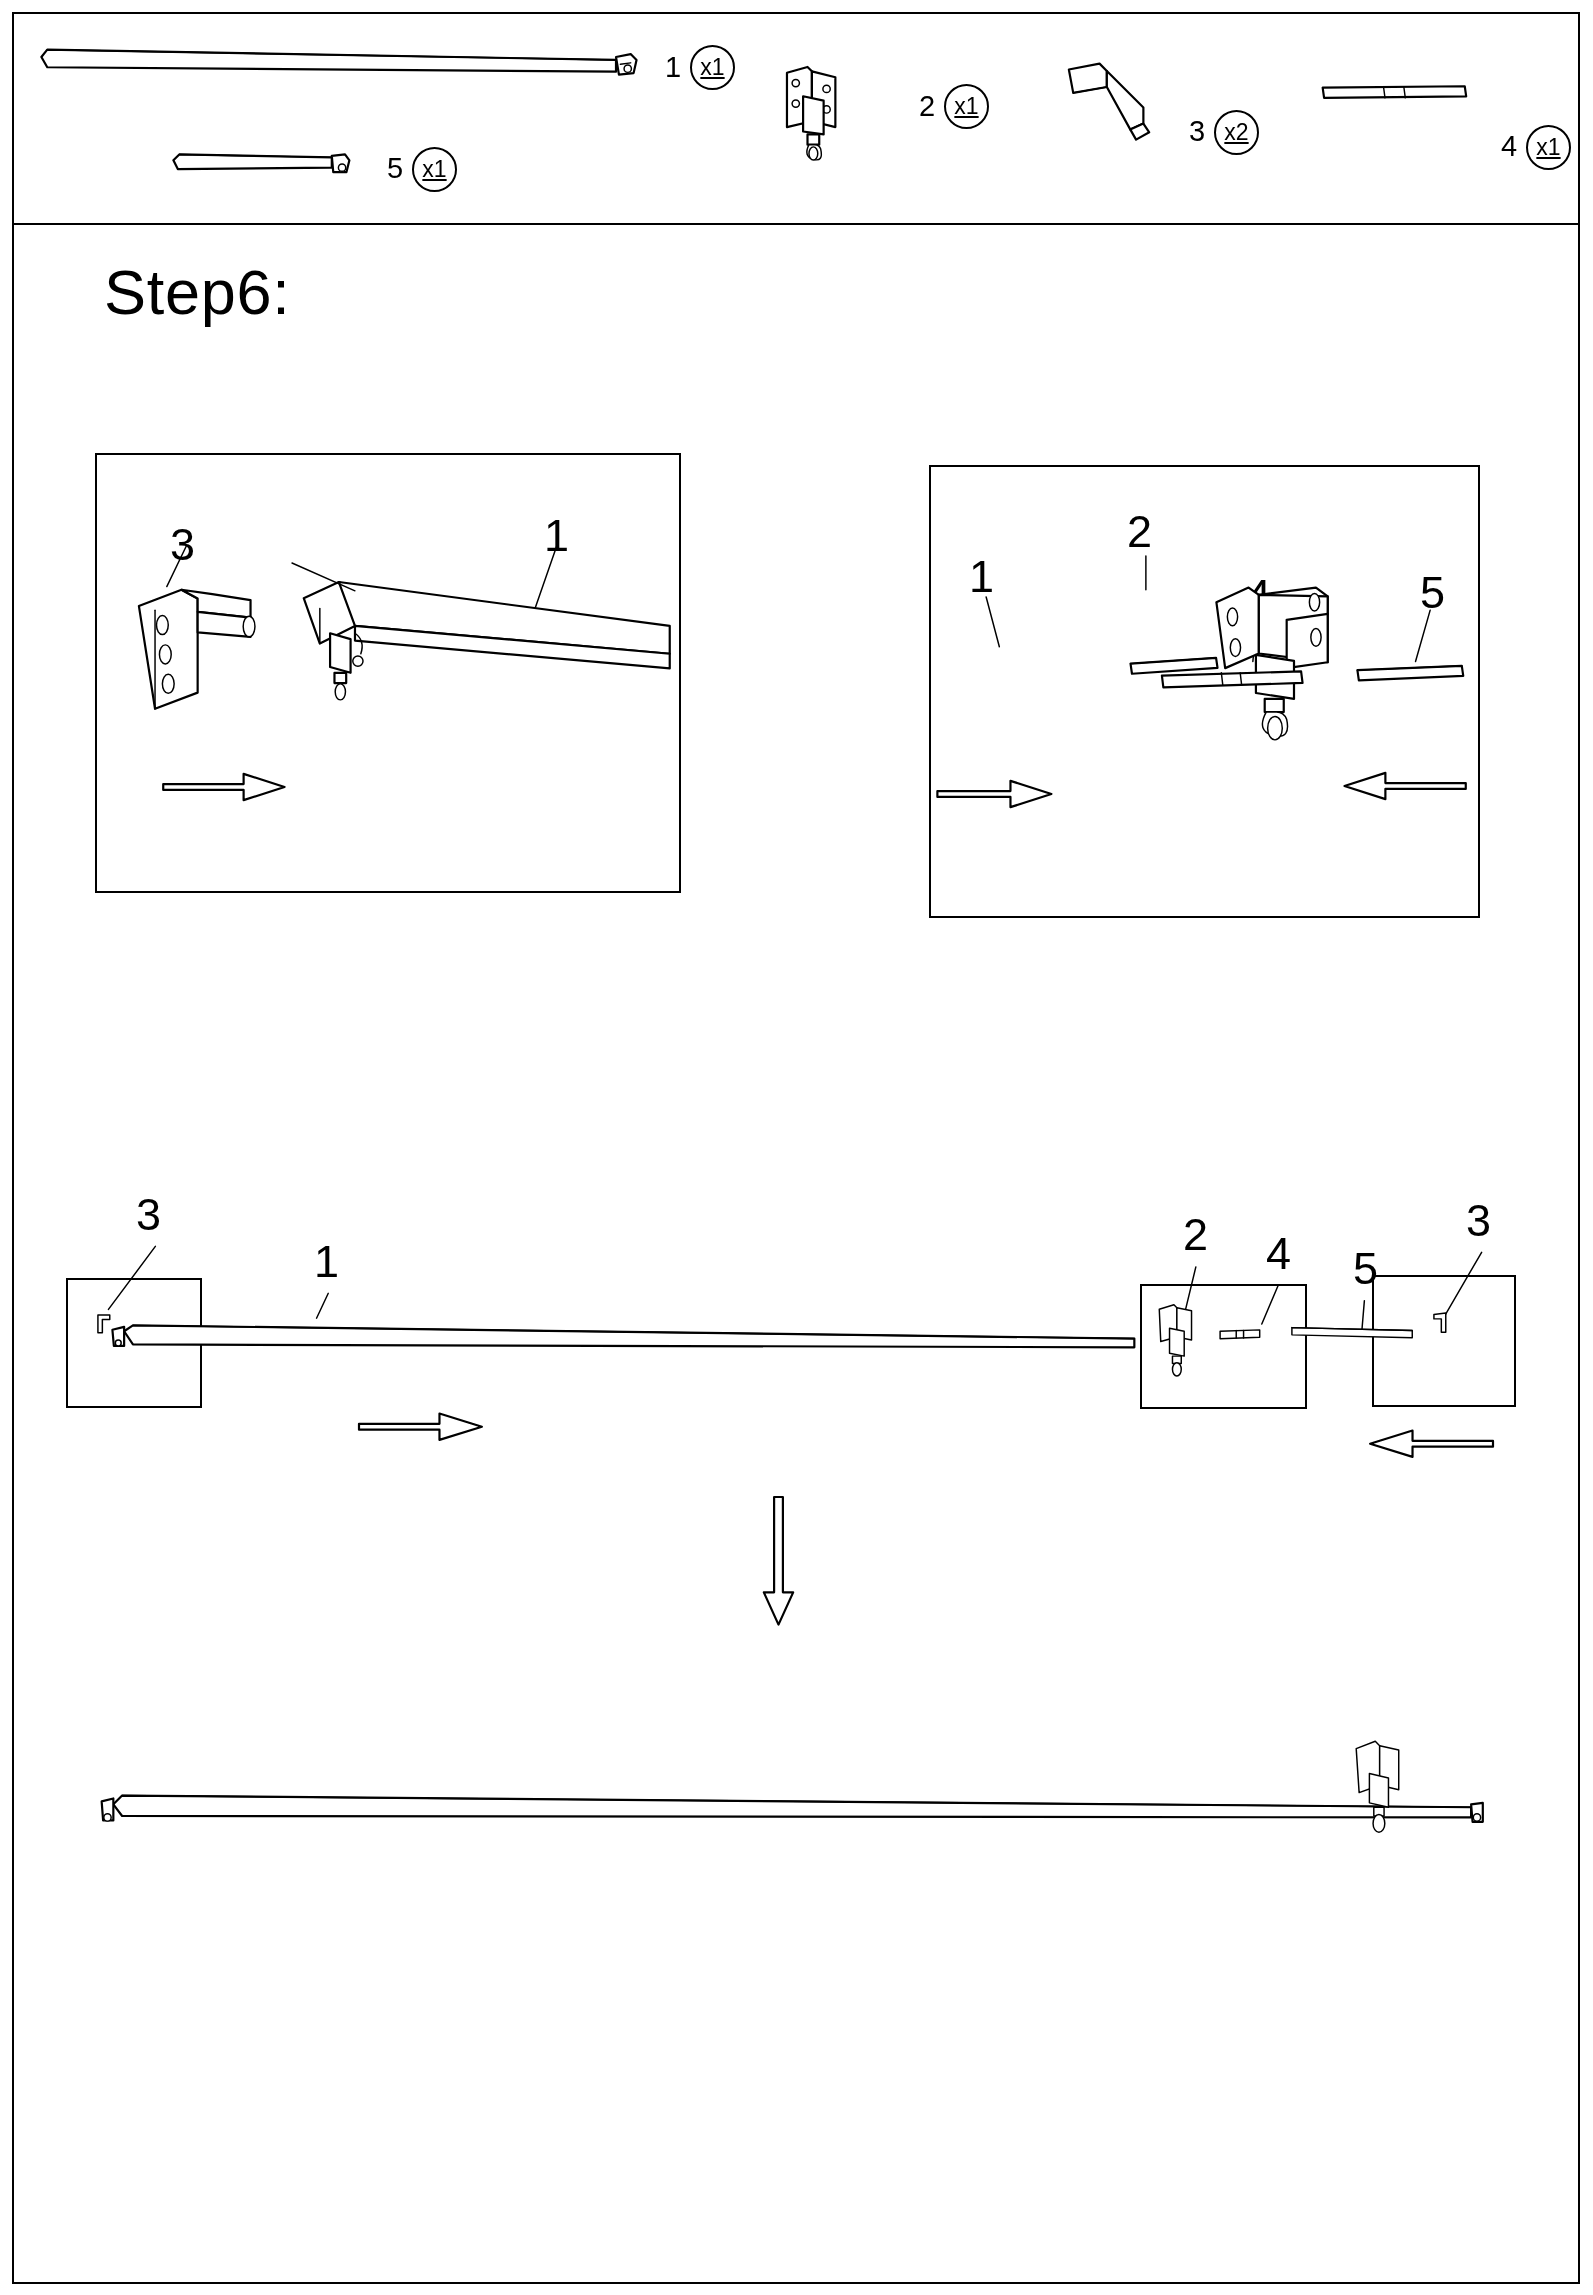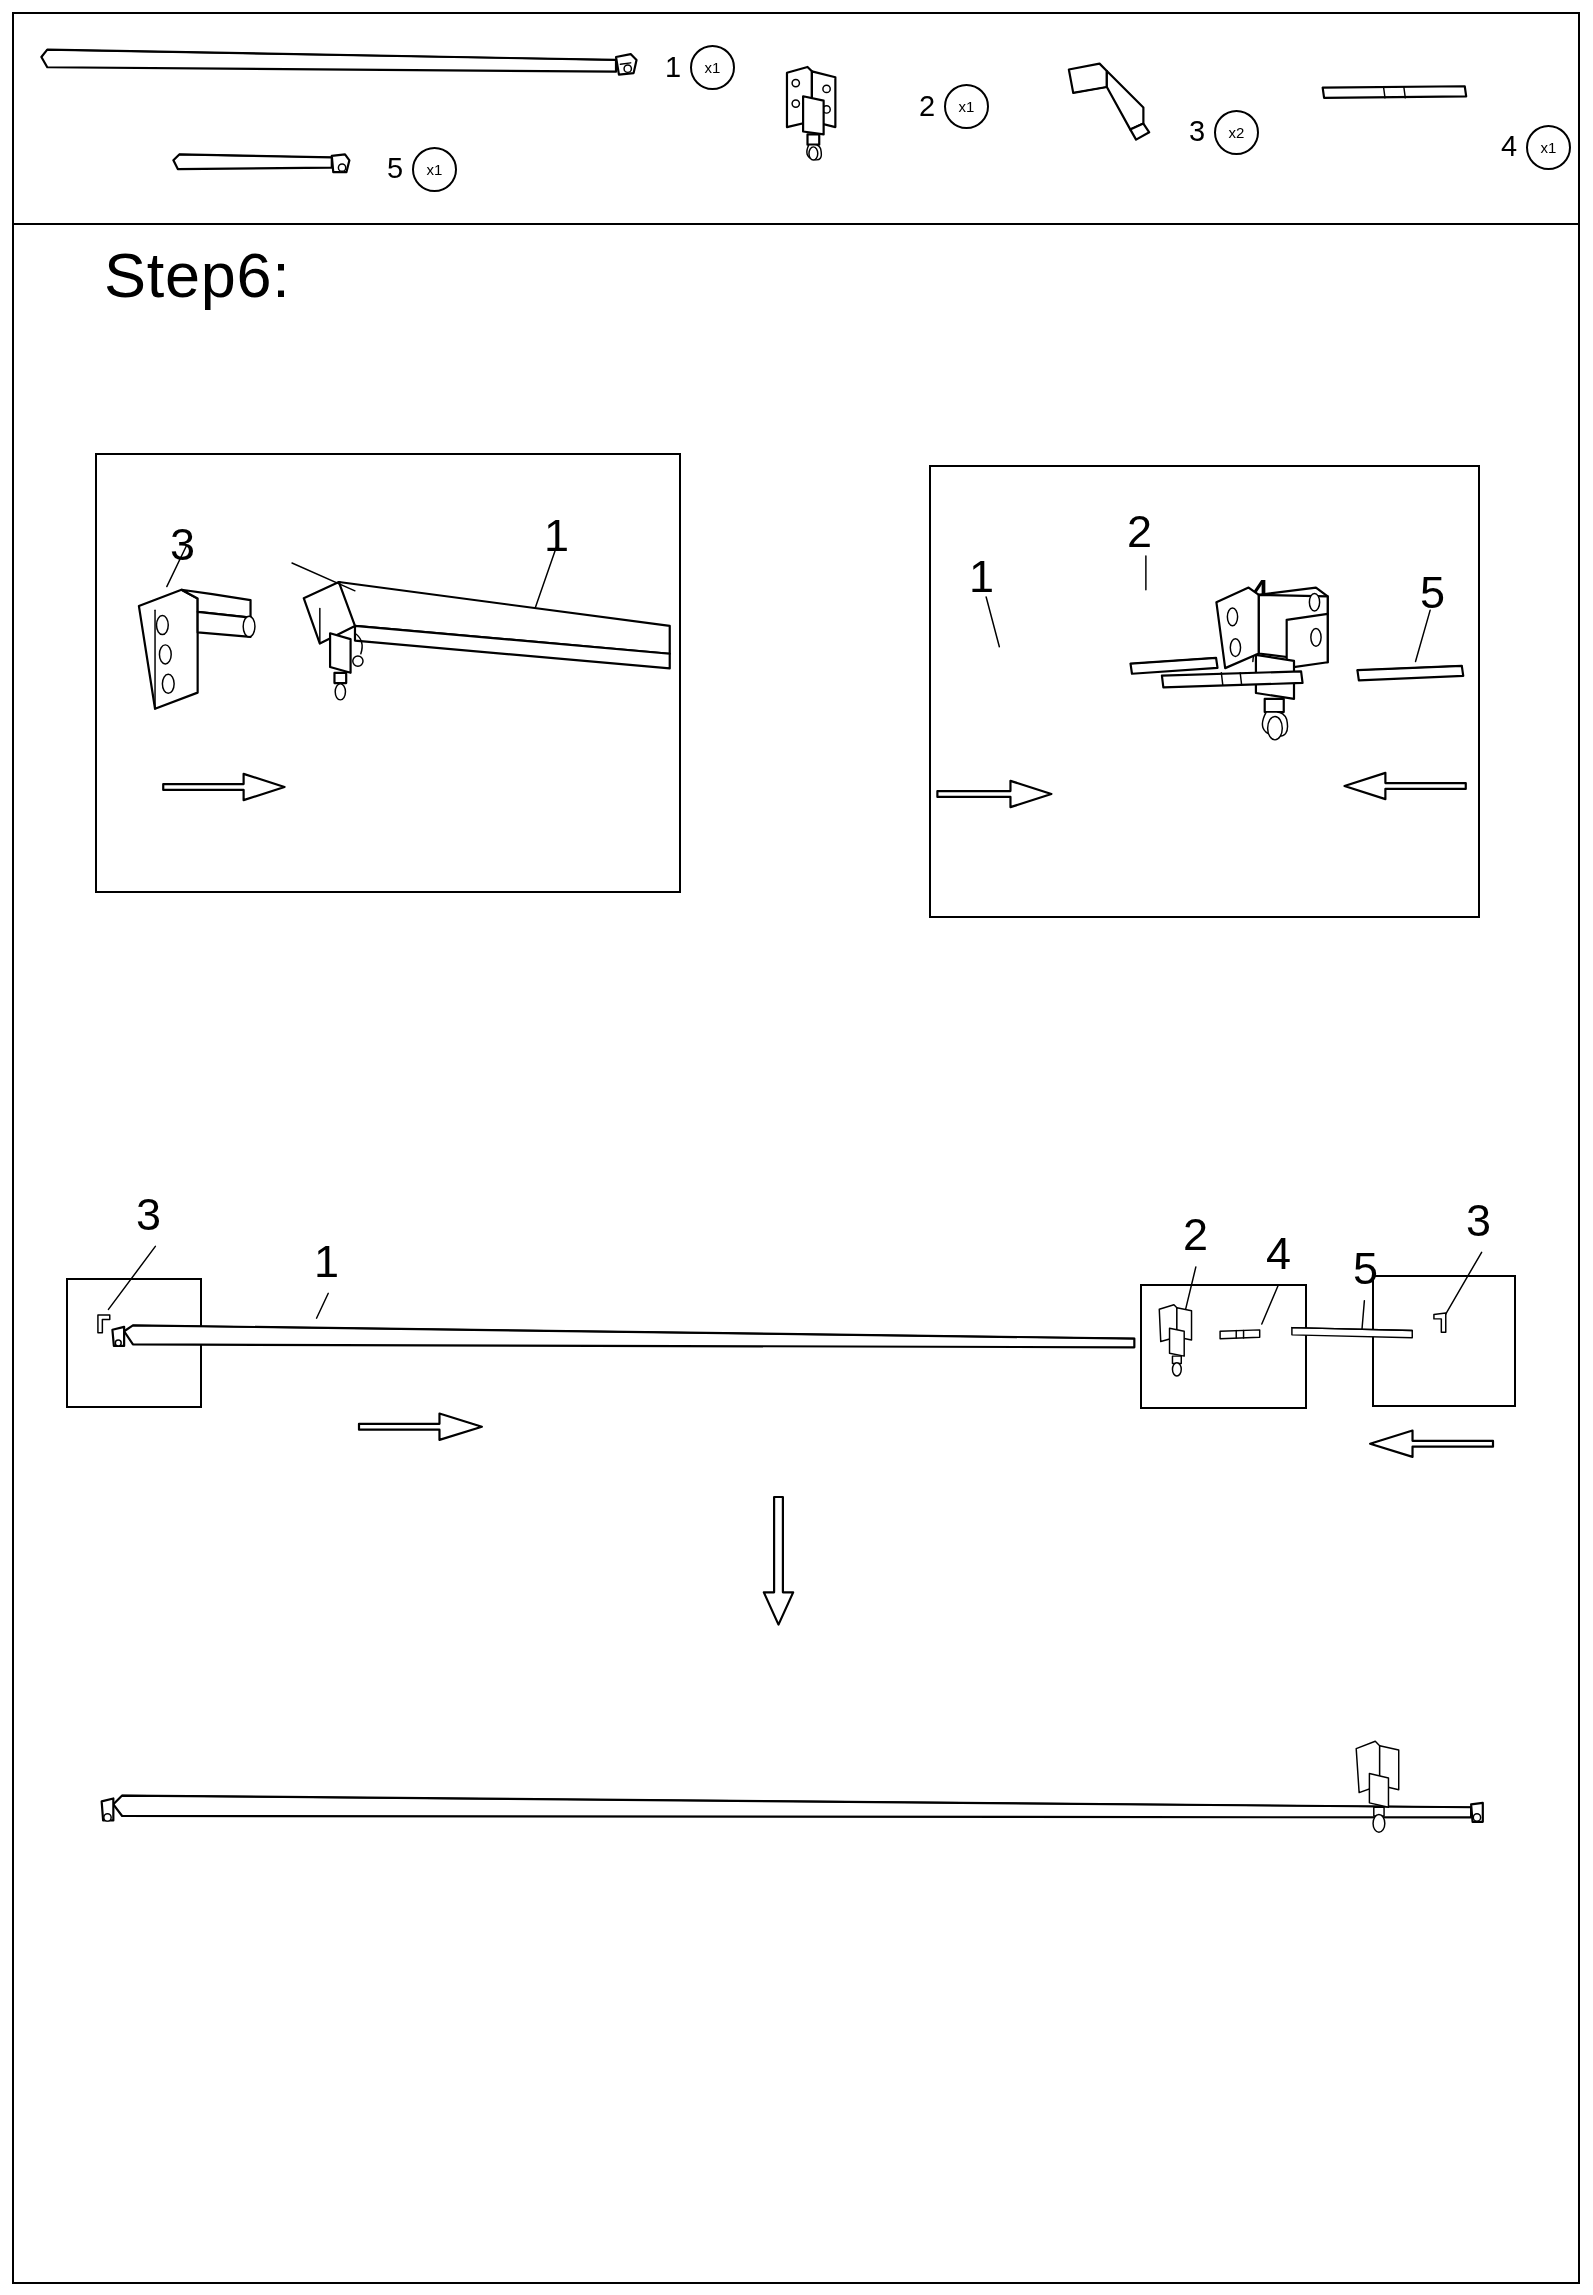--- a/index.html
+++ b/index.html
@@ -55,27 +55,28 @@
   .qty-circle {
     position: absolute;
     border: 2.2px solid #000;
     border-radius: 50%;
     width: 45px;
     height: 45px;
     box-sizing: border-box;
     display: flex;
     align-items: center;
     justify-content: center;
-    font-size: 15px;
+    font-size: 23px;
     font-family: "Liberation Sans", sans-serif;
+    text-decoration: underline;
   }
   .step-title {
     position: absolute;
     left: 104px;
-    top: 244px;
+    top: 261px;
     font-size: 63px;
     letter-spacing: 0.7px;
   }
 
   
   .box {
     position: absolute;
     border: 2.2px solid #000;
     box-sizing: border-box;
     background: transparent;

